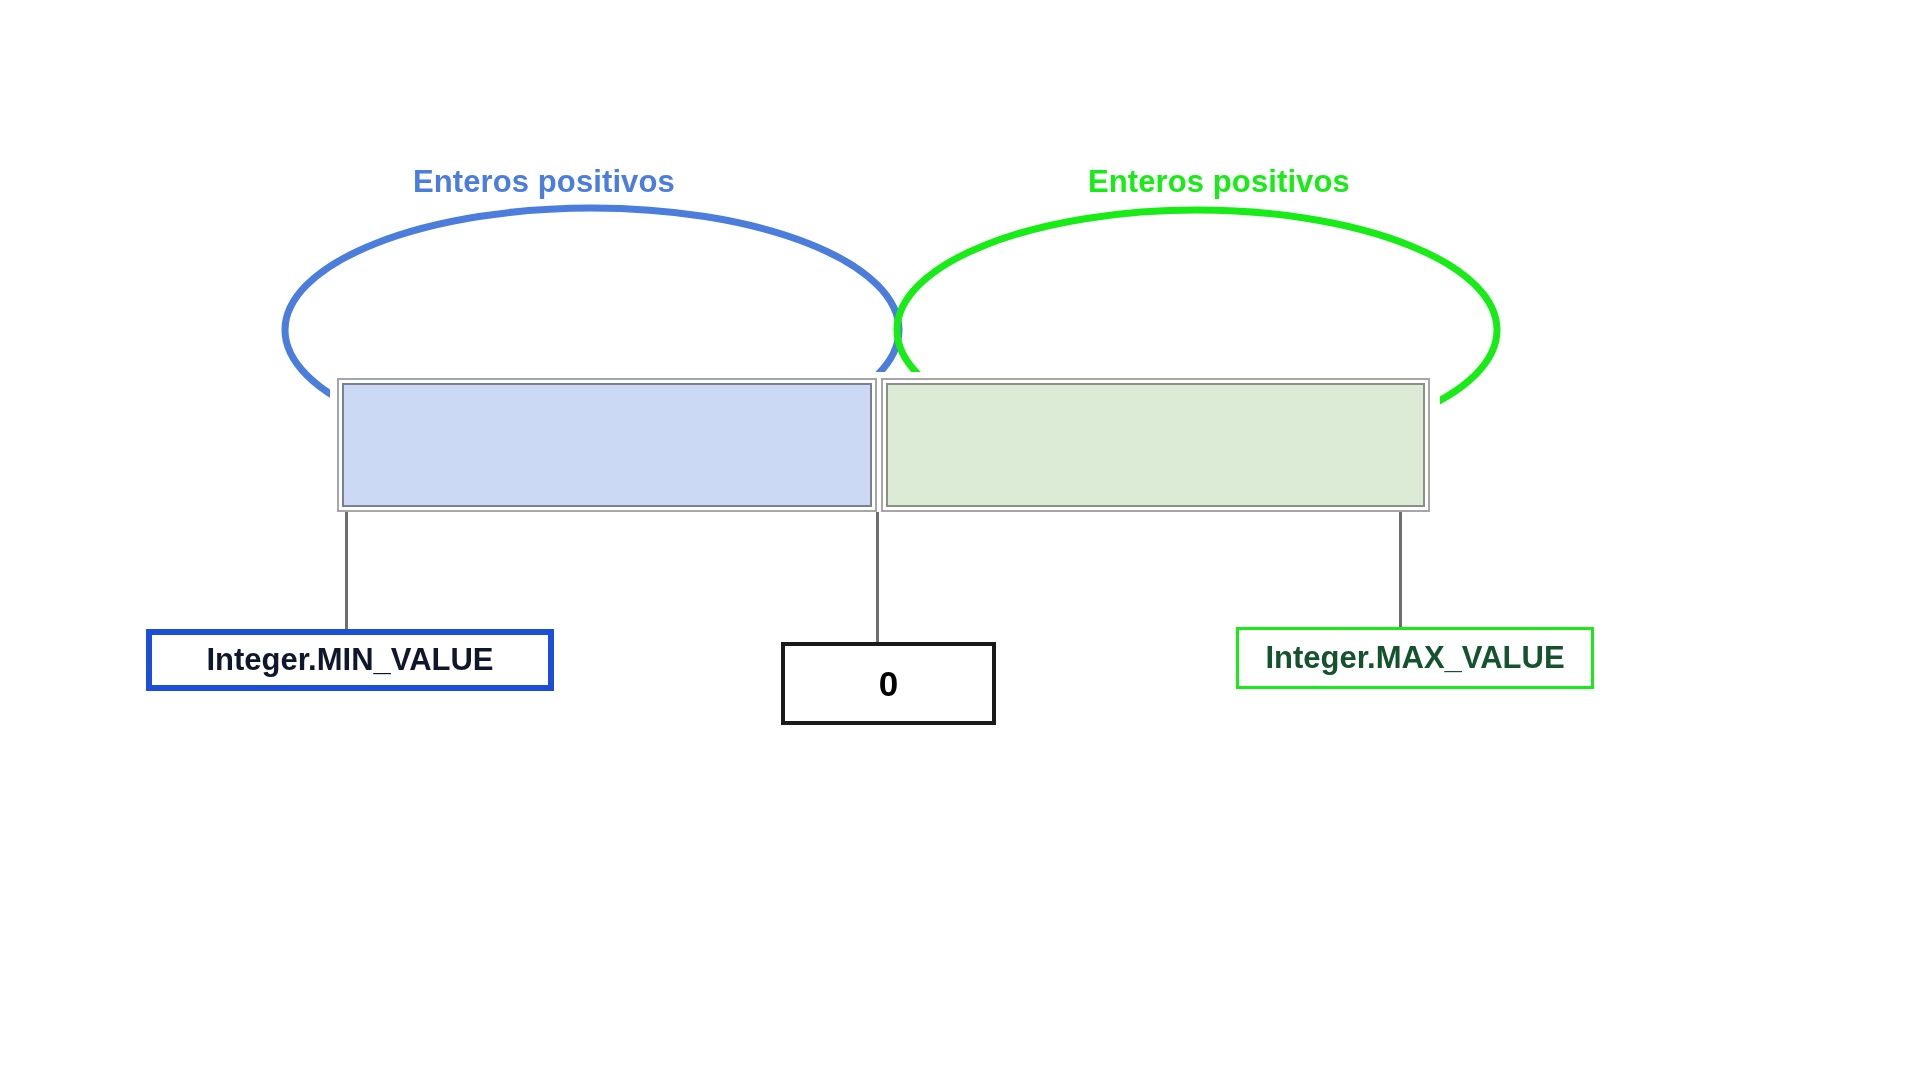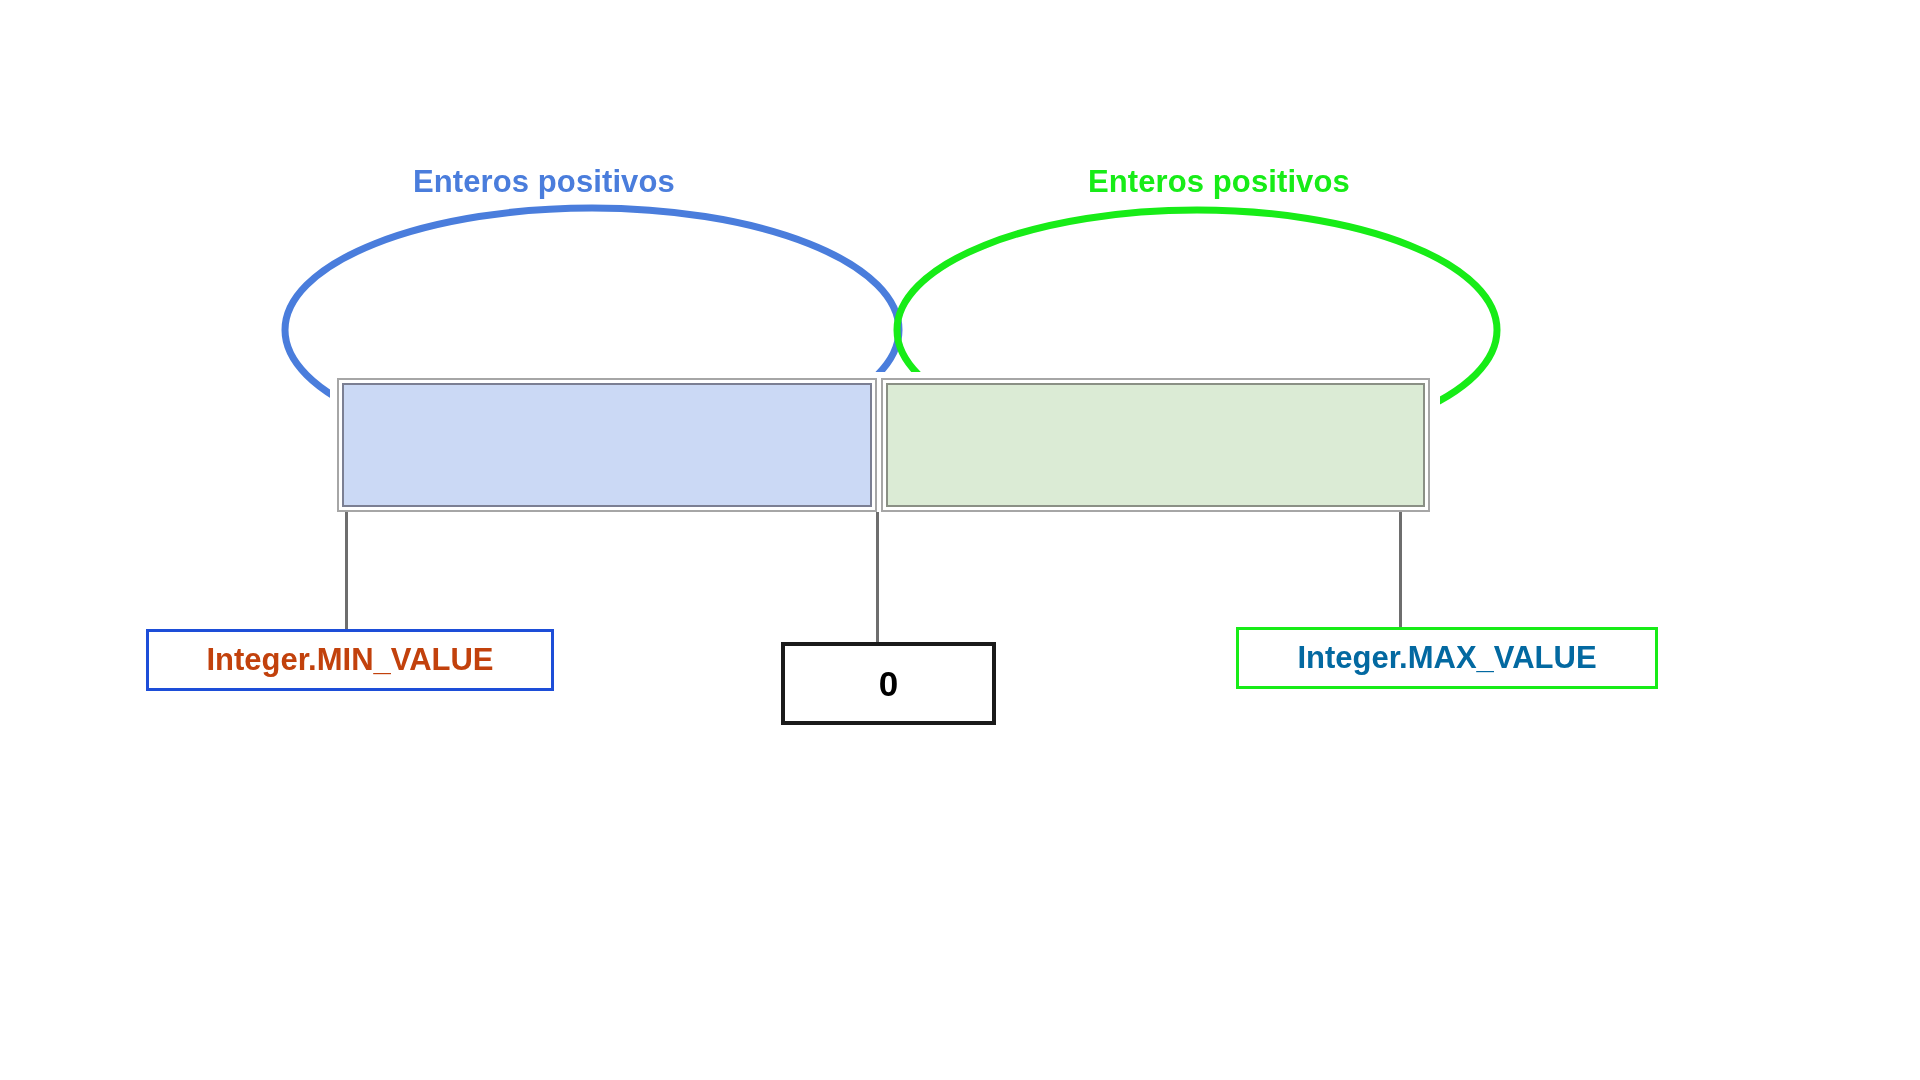--- a/index.html
+++ b/index.html
@@ -96,40 +96,40 @@
     justify-content: center;
     background: #ffffff;
     font-weight: bold;
     white-space: nowrap;
   }
   #callout-min {
     left: 146px;
     top: 629px;
     width: 408px;
     height: 62px;
-    border: 3px solid #1d4ed8;
-    color: #c2410c;
+    border: 6px solid #1d4ed8;
+    color: #0f172a;
     font-size: 31px;
   }
   #callout-zero {
     left: 781px;
     top: 642px;
     width: 215px;
     height: 83px;
     border: 4px solid #1a1a1a;
     color: #000000;
     font-size: 35px;
   }
   #callout-pos {
     left: 1236px;
     top: 627px;
-    width: 422px;
+    width: 358px;
     height: 62px;
     border: 3px solid #17ec17;
-    color: #0369a1;
+    color: #14532d;
     font-size: 31px;
   }
 </style>
 </head>
 <body>
 
 <div id="canvas">
 
   <svg id="vector-layer" viewBox="0 0 1920 1080">
 

